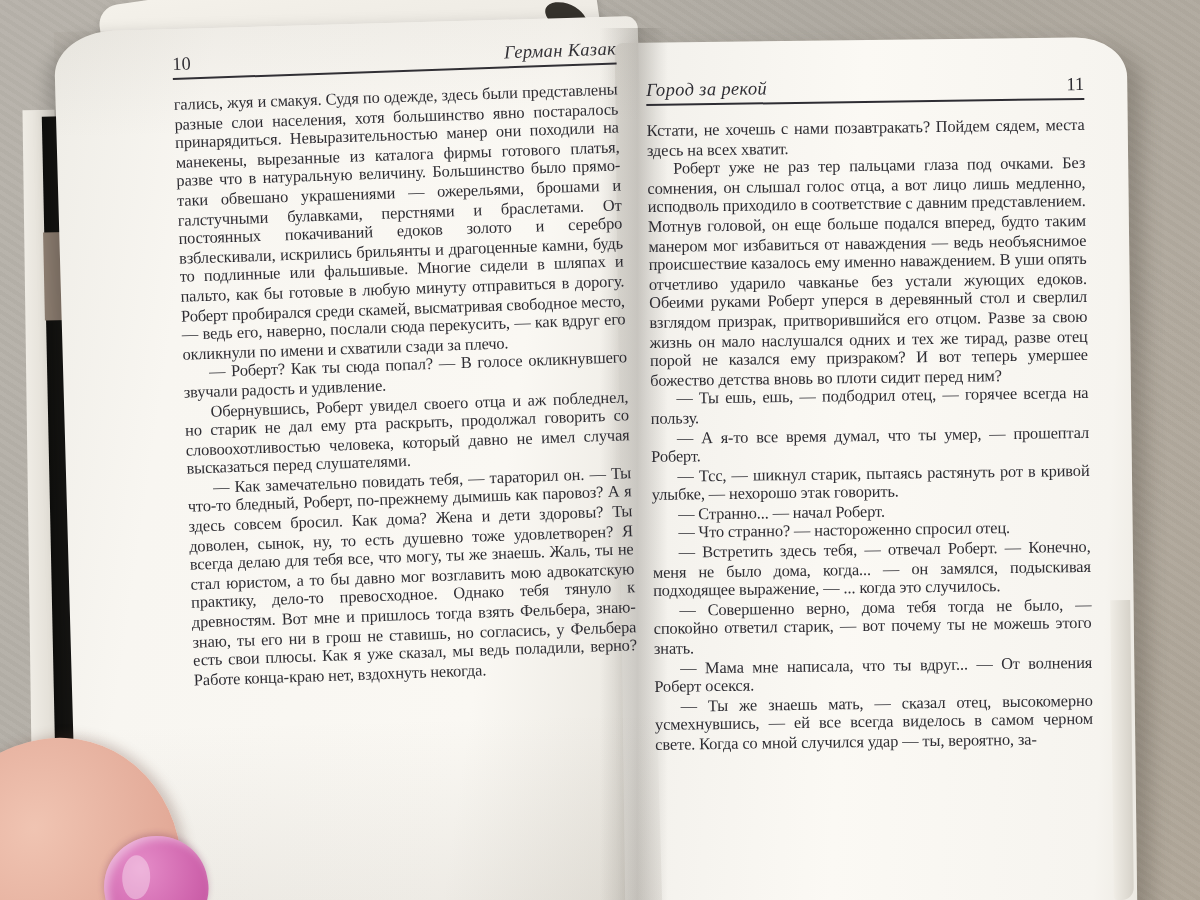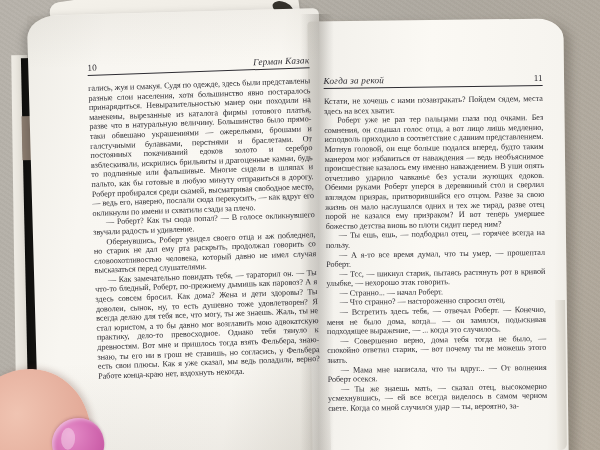--- a/index.html
+++ b/index.html
@@ -63,21 +63,21 @@
   
   .page-content{position:absolute;z-index:6;color:#2e2d33;}
   .page-content.left{left:86px;top:27px;width:222px;transform:rotate(-2deg);transform-origin:top left;}
   .page-content.right{left:323px;top:40px;width:219px;transform:rotate(-.8deg);transform-origin:top left;}
   .page-head{
     display:flex;justify-content:space-between;align-items:flex-end;
     border-bottom:1.4px solid #2e2d33;padding-bottom:2px;margin-bottom:8px;
     font-size:9.2px;
   }
   .page-head .book-title{font-style:italic;letter-spacing:.2px;}
-  .page-head .page-num{font-style:normal;margin-top:36px;}
+  .page-head .page-num{font-style:normal;}
   .body-text{font-size:8.2px;line-height:9.6px;text-align:justify;letter-spacing:-.06px;}
   .body-text p{margin:0;text-indent:13px;}
   .body-text p.no-indent{text-indent:0;}
   
   .thumb-skin{
     position:absolute;left:-42px;top:368px;width:132px;height:150px;
     background:radial-gradient(ellipse at 35% 35%,#f0c4b2,#dfa391 70%,#cf8f7e);
     border-radius:48% 52% 40% 50%;transform:rotate(28deg);z-index:8;
     box-shadow:2px -2px 6px rgba(90,50,40,.25);
   }
@@ -128,21 +128,21 @@
   <div class="body-text" id="left-paras">
       <p class="no-indent">гались, жуя и смакуя. Судя по одежде, здесь были представлены разные слои населения, хотя большинство явно постаралось принарядиться. Невыразительностью манер они походили на манекены, вырезанные из каталога фирмы готового платья, разве что в натуральную величину. Большинство было прямо-таки обвешано украшениями — ожерельями, брошами и галстучными булавками, перстнями и браслетами. От постоянных покачиваний едоков золото и серебро взблескивали, искрились брильянты и драгоценные камни, будь то подлинные или фальшивые. Многие сидели в шляпах и пальто, как бы готовые в любую минуту отправиться в дорогу. Роберт пробирался среди скамей, высматривая свободное место, — ведь его, наверно, послали сюда перекусить, — как вдруг его окликнули по имени и схватили сзади за плечо.</p>
       <p>— Роберт? Как ты сюда попал? — В голосе окликнувшего звучали радость и удивление.</p>
       <p>Обернувшись, Роберт увидел своего отца и аж побледнел, но старик не дал ему рта раскрыть, продолжал говорить со словоохотливостью человека, который давно не имел случая высказаться перед слушателями.</p>
       <p>— Как замечательно повидать тебя, — тараторил он. — Ты что-то бледный, Роберт, по-прежнему дымишь как паровоз? А я здесь совсем бросил. Как дома? Жена и дети здоровы? Ты доволен, сынок, ну, то есть душевно тоже удовлетворен? Я всегда делаю для тебя все, что могу, ты же знаешь. Жаль, ты не стал юристом, а то бы давно мог возглавить мою адвокатскую практику, дело-то превосходное. Однако тебя тянуло к древностям. Вот мне и пришлось тогда взять Фельбера, знаю-знаю, ты его ни в грош не ставишь, но согласись, у Фельбера есть свои плюсы. Как я уже сказал, мы ведь поладили, верно? Работе конца-краю нет, вздохнуть некогда.</p>
     </div>
 </div>
 
 <div class="page-content right">
   <div class="page-head">
-    <span class="book-title">Когда за рекой</span>
+    <span class="book-title">Город за рекой</span>
     <span class="page-num">11</span>
   </div>
   <div class="body-text" id="right-paras">
       <p class="no-indent">Кстати, не хочешь с нами позавтракать? Пойдем сядем, места здесь на всех хватит.</p>
       <p>Роберт уже не раз тер пальцами глаза под очками. Без сомнения, он слышал голос отца, а вот лицо лишь медленно, исподволь приходило в соответствие с давним представлением. Мотнув головой, он еще больше подался вперед, будто таким манером мог избавиться от наваждения — ведь необъяснимое происшествие казалось ему именно наваждением. В уши опять отчетливо ударило чавканье без устали жующих едоков. Обеими руками Роберт уперся в деревянный стол и сверлил взглядом призрак, притворившийся его отцом. Разве за свою жизнь он мало наслушался одних и тех же тирад, разве отец порой не казался ему призраком? И вот теперь умершее божество детства вновь во плоти сидит перед ним?</p>
       <p>— Ты ешь, ешь, — подбодрил отец, — горячее всегда на пользу.</p>
       <p>— А я-то все время думал, что ты умер, — прошептал Роберт.</p>
       <p>— Тсс, — шикнул старик, пытаясь растянуть рот в кривой улыбке, — нехорошо этак говорить.</p>
       <p>— Странно... — начал Роберт.</p>
       <p>— Что странно? — настороженно спросил отец.</p>

